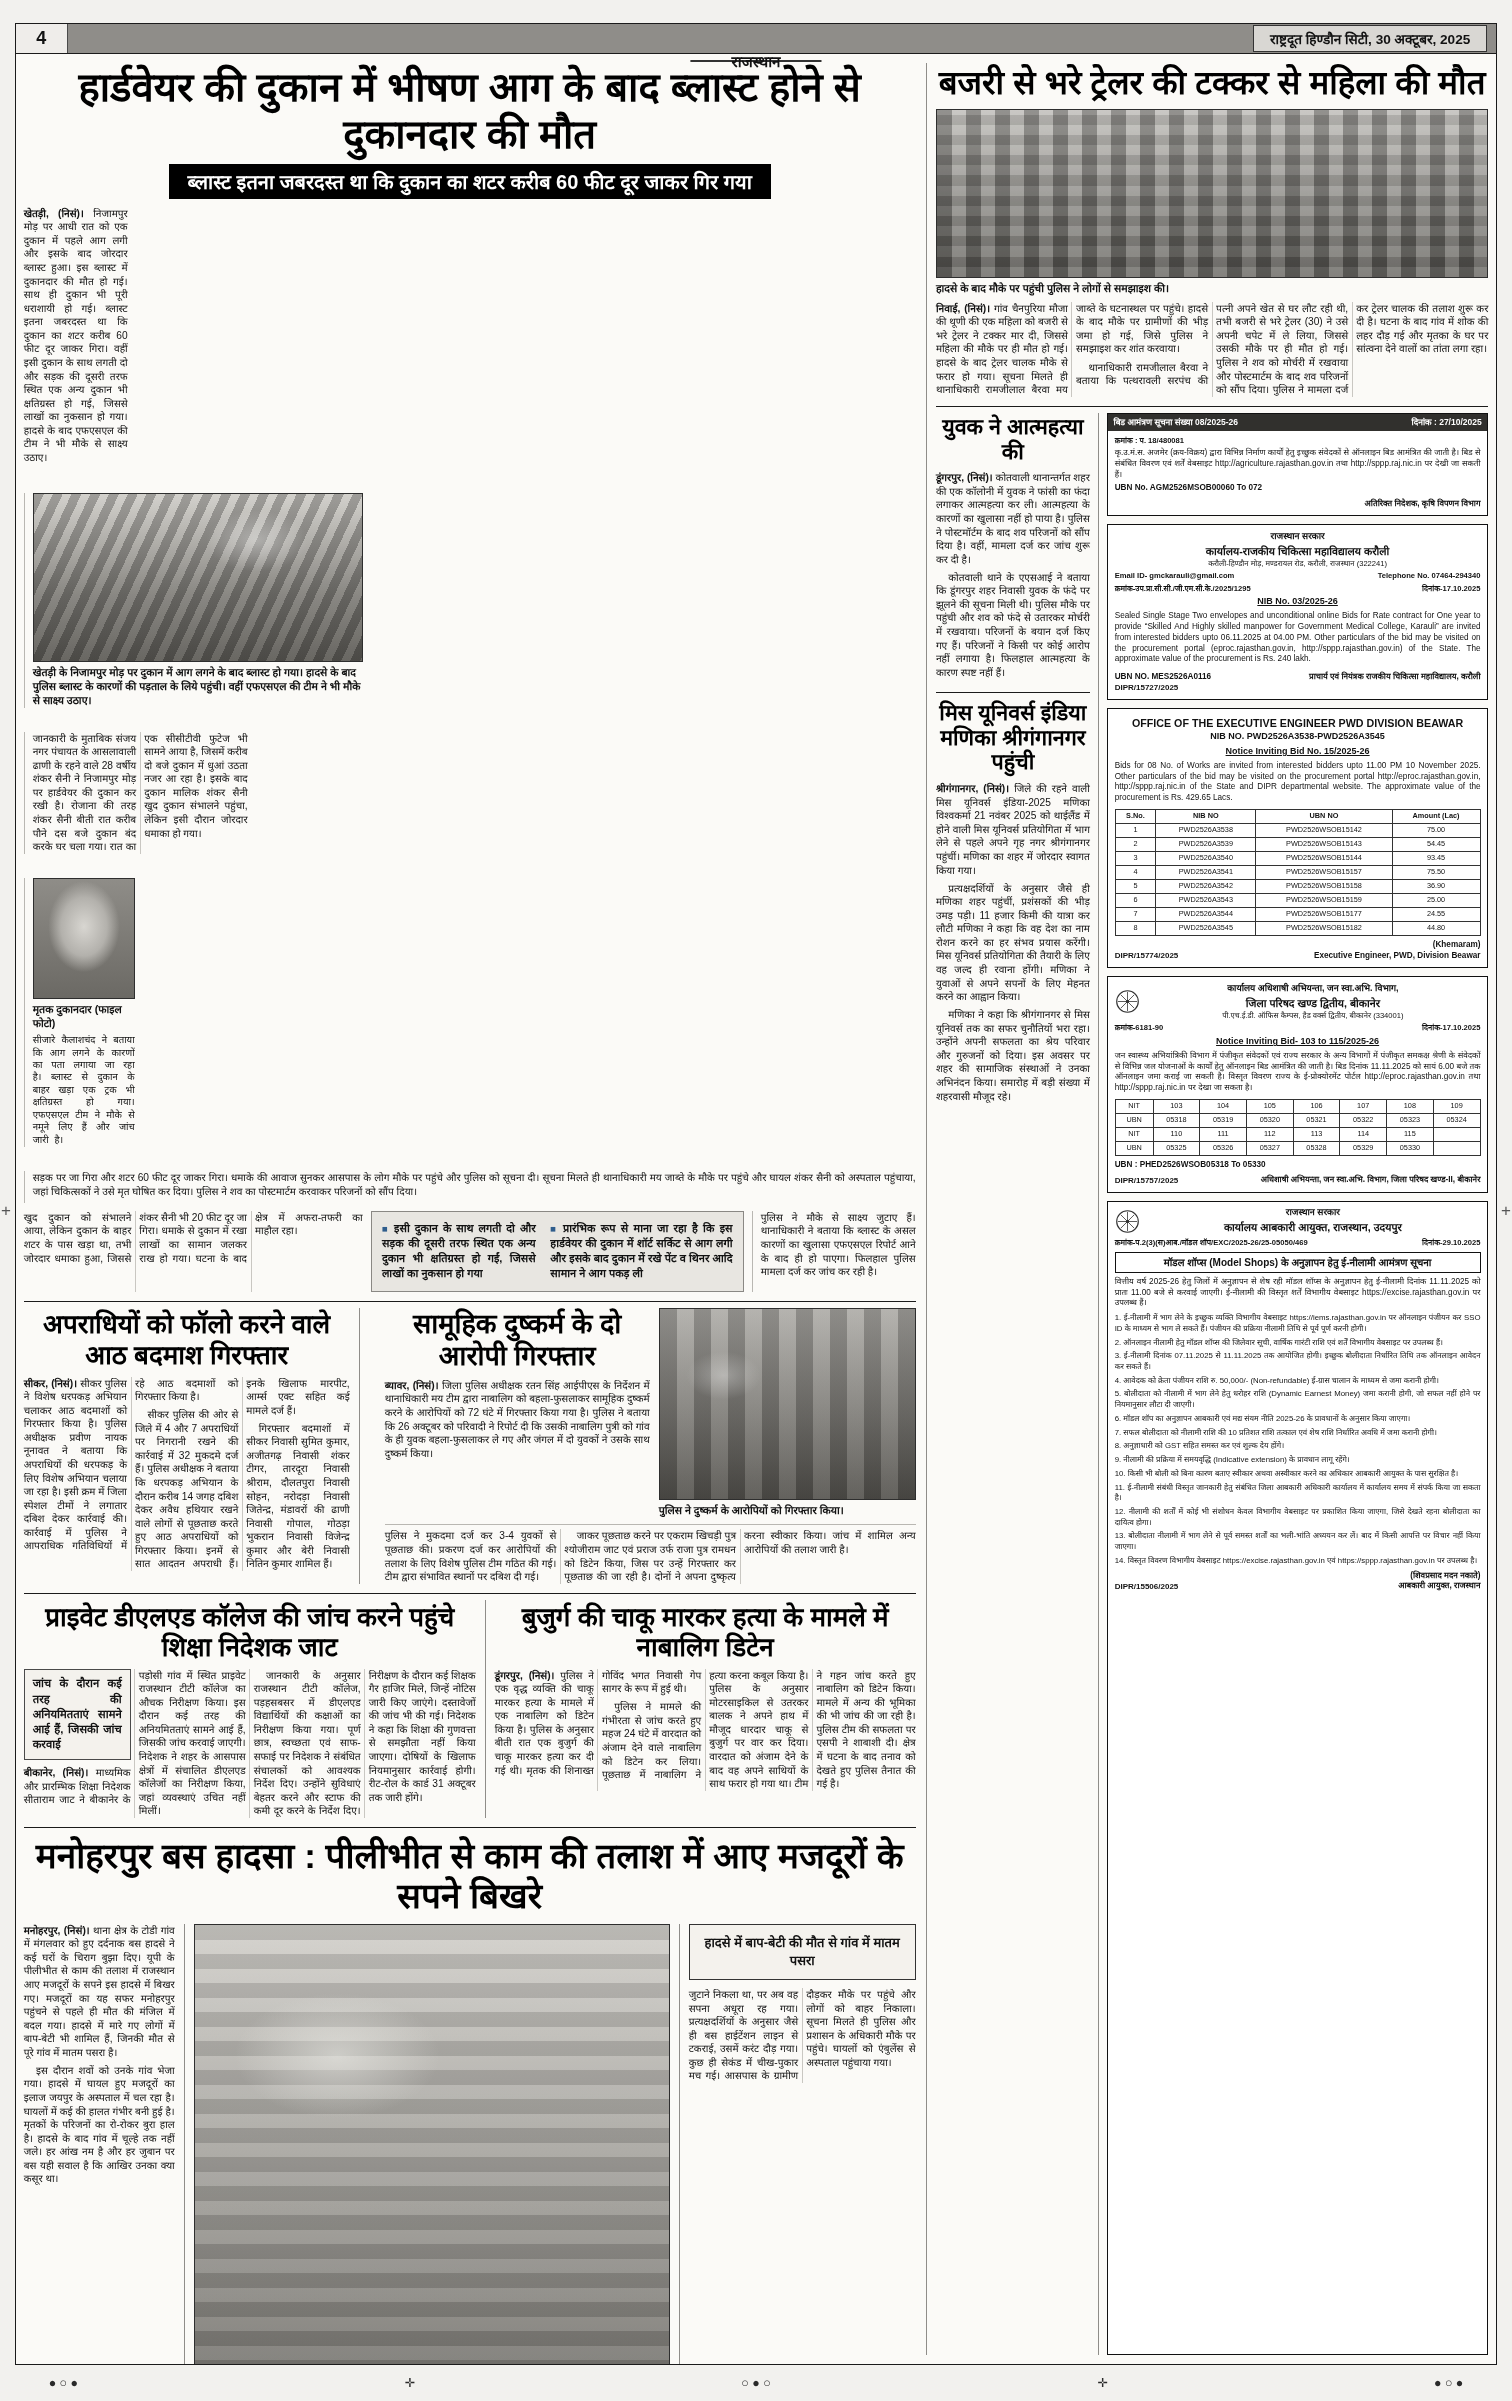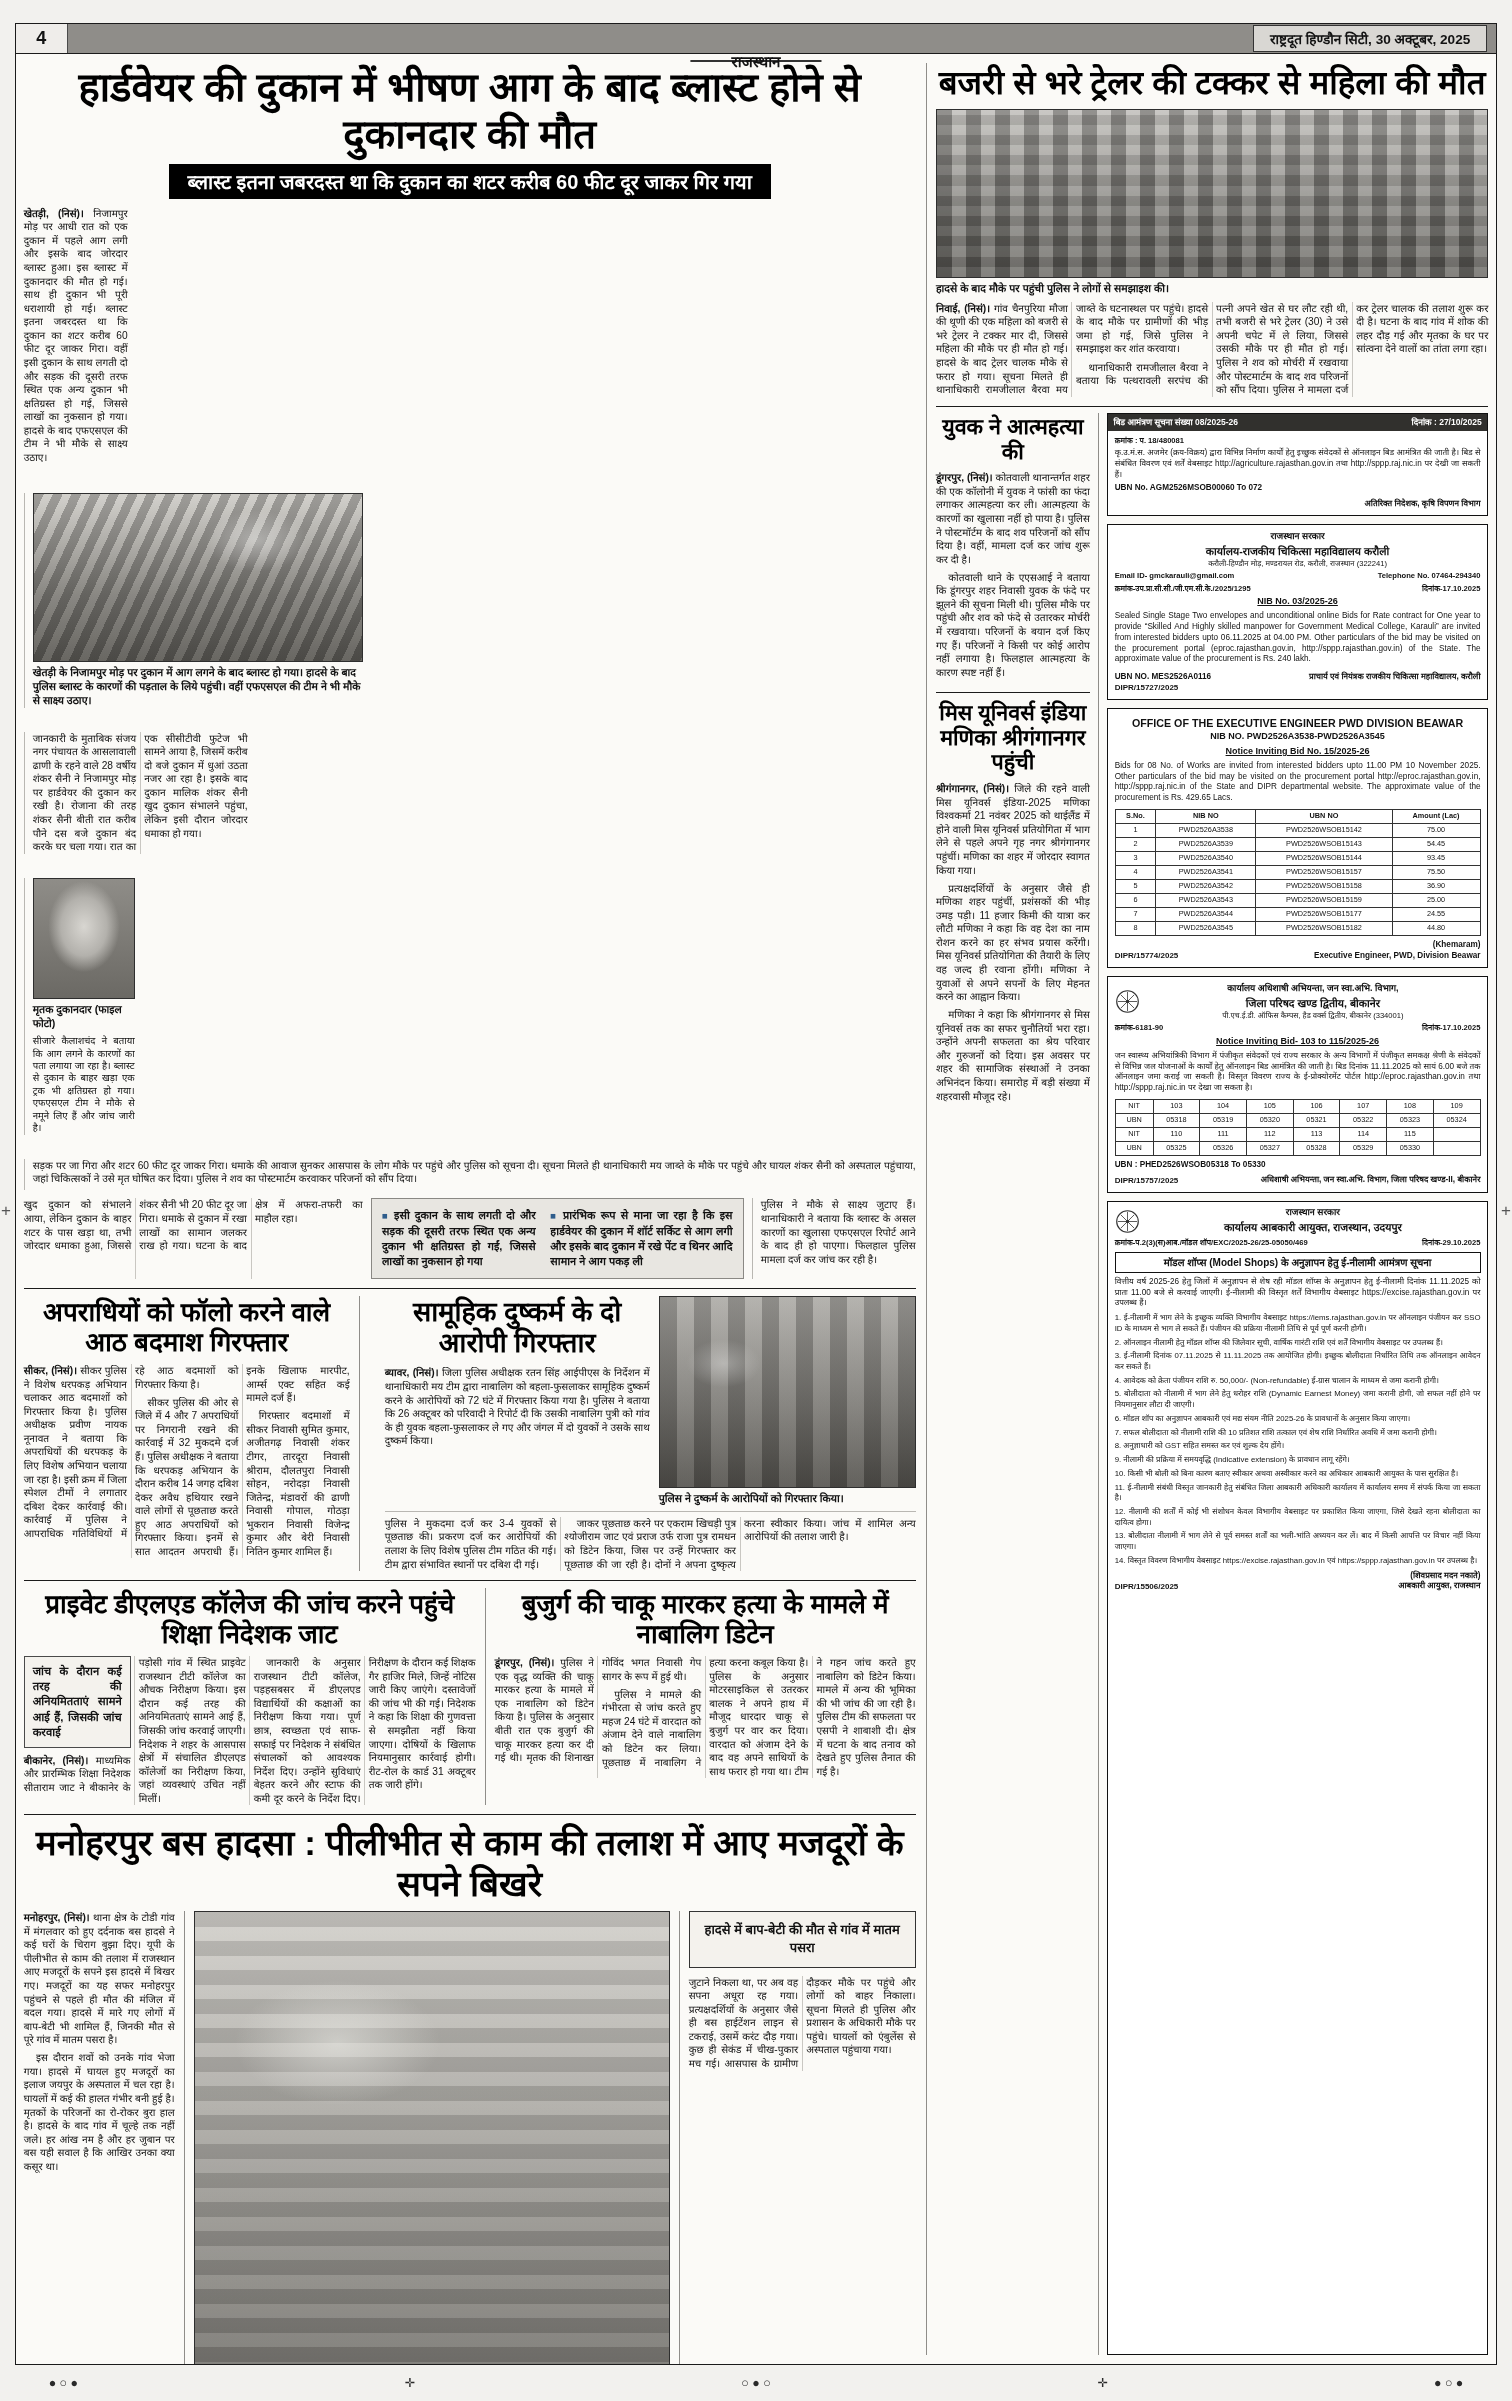--- a/index.html
+++ b/index.html
@@ -86,21 +86,21 @@
   
   .hw-row1{ display:flex; gap:24px; margin-bottom:8px;flex-direction:column; }
   .hw-row1 > * + * { border-left:0.6px solid #b9b7b2; padding-left:8px; }
   .hw-row2{ display:flex; gap:8px; align-items:stretch; }
   .hw-row2 > * + * { border-left:0.6px solid #b9b7b2; padding-left:8px; }
   .w180{ width:104px; flex:0 0 auto; }
   .w600{ width:339px; flex:0 0 auto; }
   .w390{ width:224px; flex:0 0 auto; }
   .w190{ width:111px; flex:0 0 auto; }
   .w195{ flex:1 1 auto; }
-  .portrait-note{ font-size:9.6px; margin-top:4.5px; text-align:justify; line-height:1.3; }
+  .portrait-note{ font-size:9.6px; margin-top:4.5px; text-align:justify; line-height:1.3;font-family:Liberation Mono, monospace; }
   .highlight-box{
     width:373px; flex:0 0 auto; background:#e8e6e1; border:0.6px solid #8a8884;
     padding:9px 10.2px; display:flex; gap:14.7px; align-items:flex-end;
   }
   .bullet{ font-size:11px; font-weight:bold; line-height:1.38; text-align:justify; }
   .sq{ color:#2f5d8c; margin-right:4.5px; font-size:9.6px; }
   
   .row-2col{ display:flex; gap:9px; }
   .row-2col > * + * { border-left:0.6px solid #8f8d89; padding-left:9px; }
   .art-badmash{ width:326px; flex:0 0 auto; }

